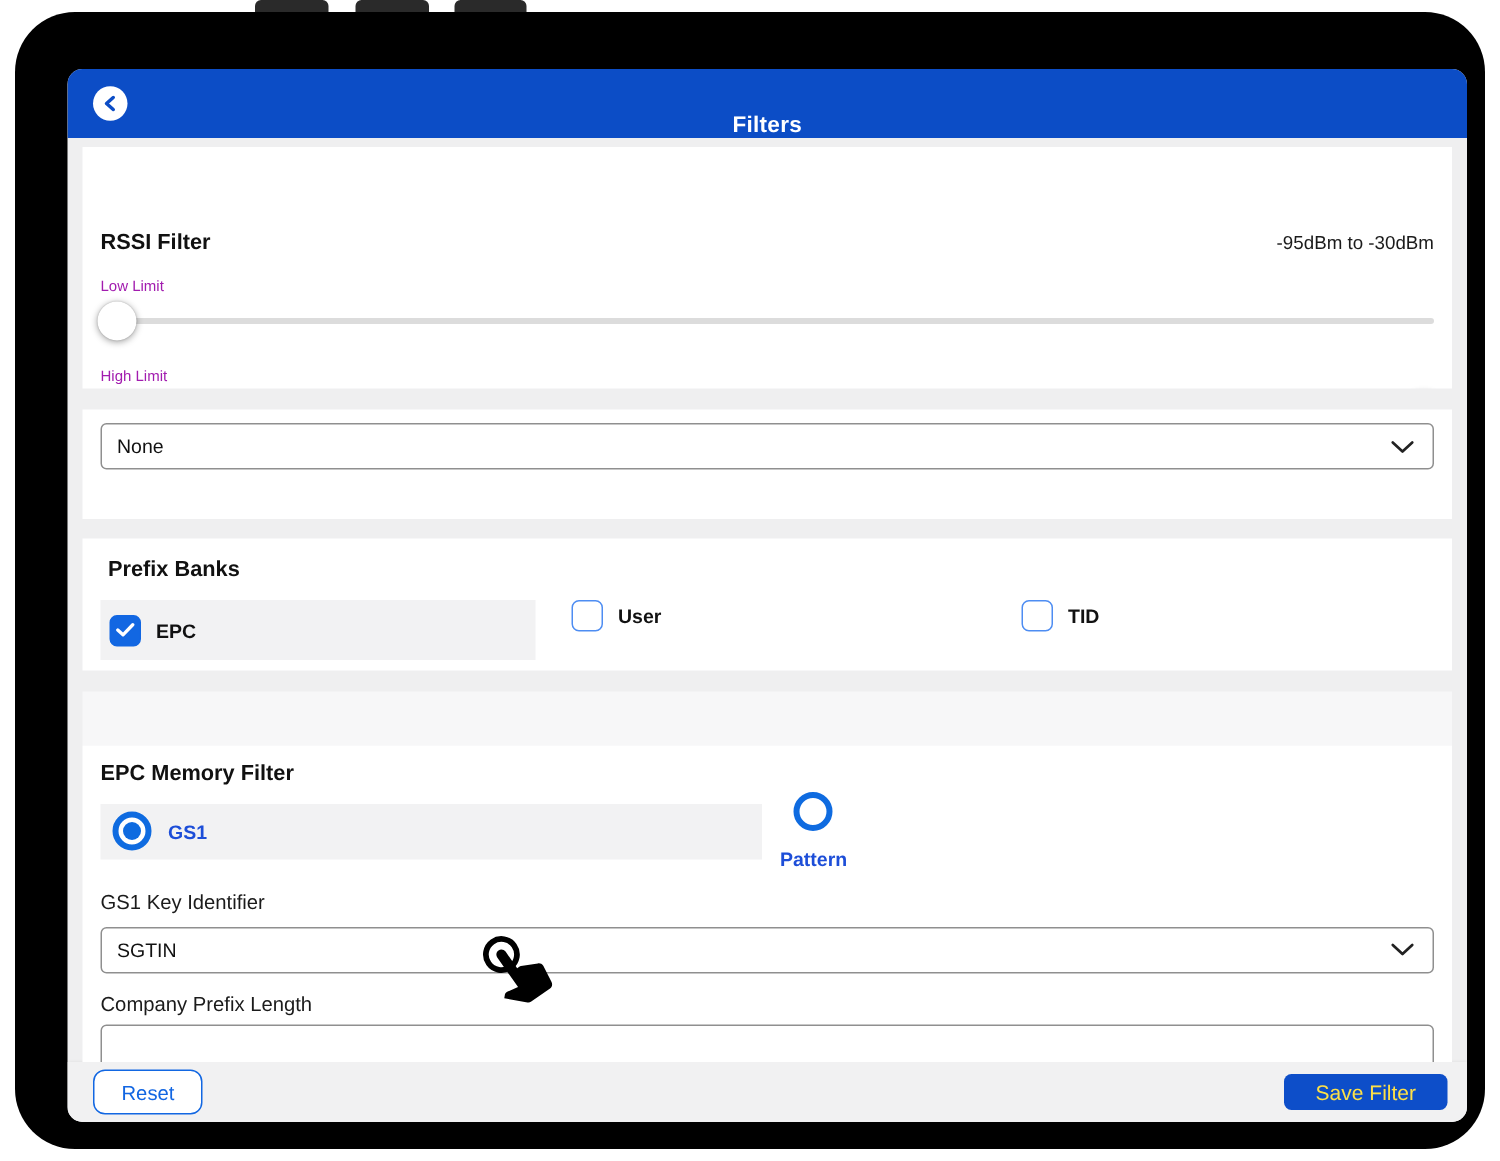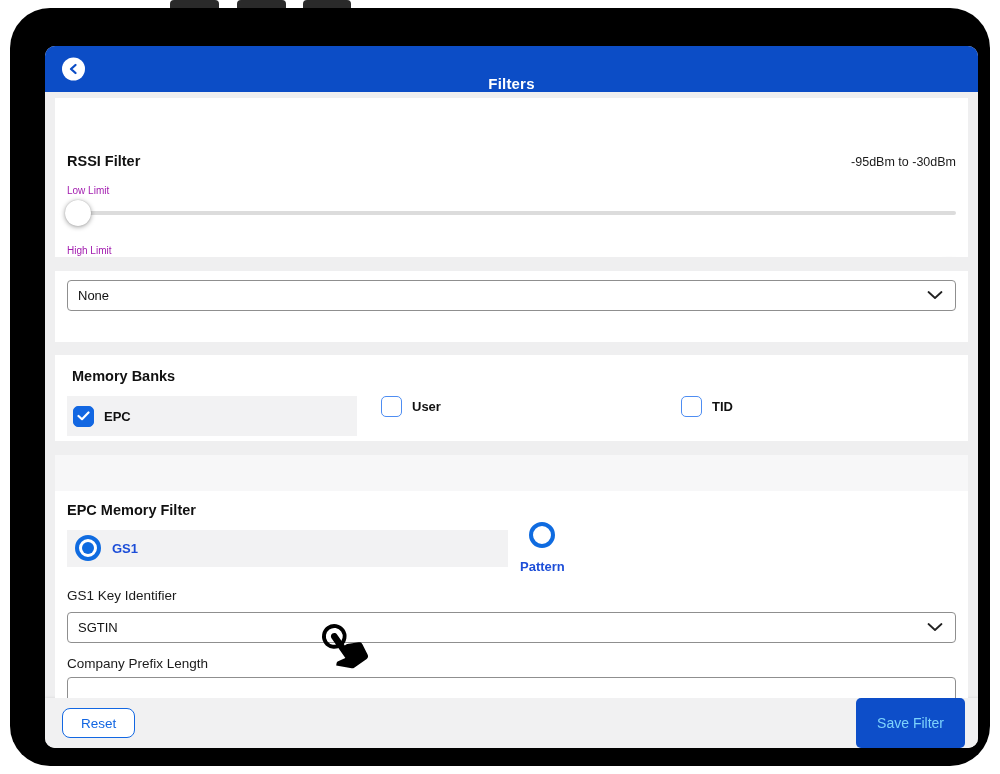--- a/index.html
+++ b/index.html
@@ -71,21 +71,21 @@
 
   .epc-pad-top { padding-top:11px; }
   .field-label { font-size:13.5px; color:#1b1b1b; }
   .ml-gap { margin-top:21px; }
   .ml-gap2 { margin-top:13px; }
   .text-input { margin-top:6px; height:31px; background:#fff; border:1px solid #8f8f8f; border-radius:4px; width:100%; padding:0 10px; font-size:13px; color:#111; font-family:"Liberation Sans",sans-serif; }
 
   
   .footer-bar { flex:0 0 40px; background:#f1f1f2; display:flex; align-items:center; justify-content:space-between; padding:0 13px 0 17px; box-shadow:0 -1px 2px rgba(0,0,0,.06); }
   .reset-btn { height:30px; padding:0 18px; background:#fff; border:1.5px solid #1267e2; border-radius:8px; color:#1266e2; font-size:13.5px; font-family:"Liberation Sans",sans-serif; cursor:pointer; }
-  .save-btn { height:50px; padding:0 21px; background:#0d4ec9; border:none; border-radius:5px; color:#7dd3fc; font-size:14px; font-family:"Liberation Sans",sans-serif; cursor:pointer; }
+  .save-btn { height:24px; padding:0 21px; background:#0d4ec9; border:none; border-radius:5px; color:#fde047; font-size:14px; font-family:"Liberation Sans",sans-serif; cursor:pointer; }
 
   
   .tap-cursor { position:absolute; left:269px; top:570px; width:54px; height:56px; transform:rotate(-35deg); pointer-events:none; z-index:5; }
 </style>
 </head>
 <body>
 
 <div class="stage">
 
   <div class="dev-btn b1"></div>
@@ -130,21 +130,21 @@
             <span class="val">None</span>
             <span class="chev">
               <svg width="16" height="9" viewBox="0 0 16 9">
                   <polyline points="1.5,1.5 8,7.5 14.5,1.5" fill="none" stroke="#222" stroke-width="1.8" stroke-linecap="round" stroke-linejoin="round"></polyline>
                 </svg>
             </span>
           </div>
         </div>
 
         <div class="card banks">
-          <div class="sec-title" style="padding-top:13px; padding-left:5px;">Memory Banks</div>
+          <div class="sec-title" style="padding-top:13px; padding-left:5px;">Prefix Banks</div>
           <div class="banks-row">
             <div class="check-item hl">
               <span class="cbox checked">
                 <svg width="13" height="10" viewBox="0 0 13 10">
                     <polyline points="1.5,5 5,8.2 11.5,1.5" fill="none" stroke="#fff" stroke-width="2.2" stroke-linecap="round" stroke-linejoin="round"></polyline>
                   </svg>
               </span>
               <span class="check-label">EPC</span>
             </div>
             <div class="check-item pos2">

